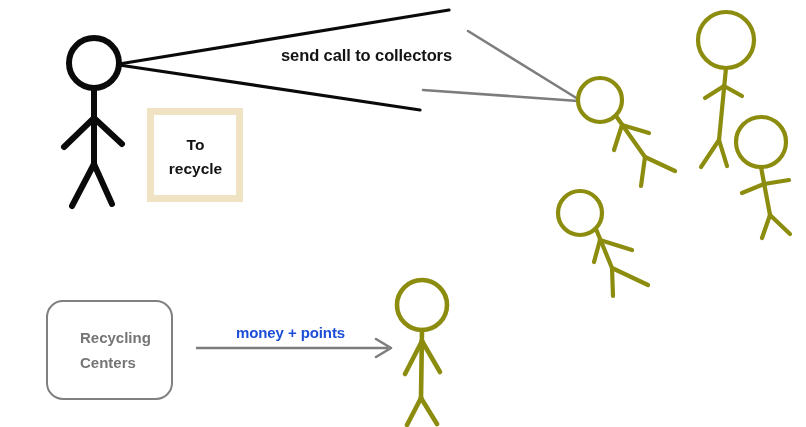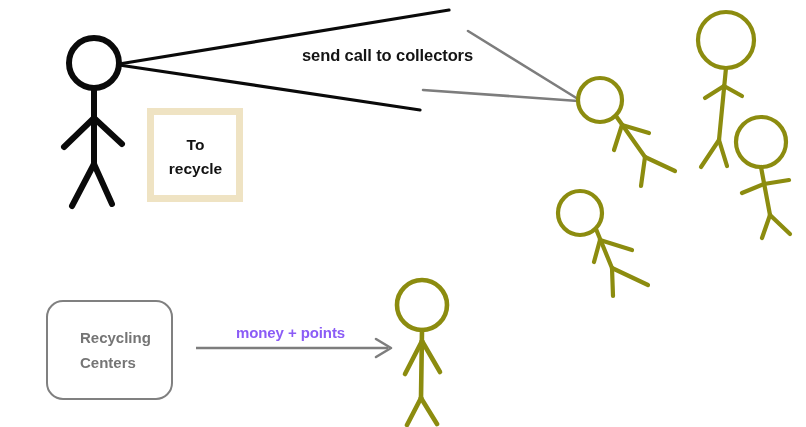--- a/index.html
+++ b/index.html
@@ -24,31 +24,31 @@
     width: 806px;
     height: 427px;
   }
   .label {
     position: absolute;
     font-weight: bold;
     white-space: pre;
     line-height: 1.28;
   }
   #label-send-call {
-    left: 302px;
+    left: 281px;
     top: 45px;
     font-size: 16.5px;
     color: #141414;
     letter-spacing: -0.1px;
   }
   #label-money-points {
     left: 236px;
     top: 323px;
     font-size: 15px;
-    color: #8b5cf6;
+    color: #1d4ed8;
     letter-spacing: -0.1px;
   }
   #box-to-recycle {
     position: absolute;
     left: 147px;
     top: 108px;
     width: 82px;
     height: 80px;
     border: 7px solid #efe3c3;
     background: #ffffff;

